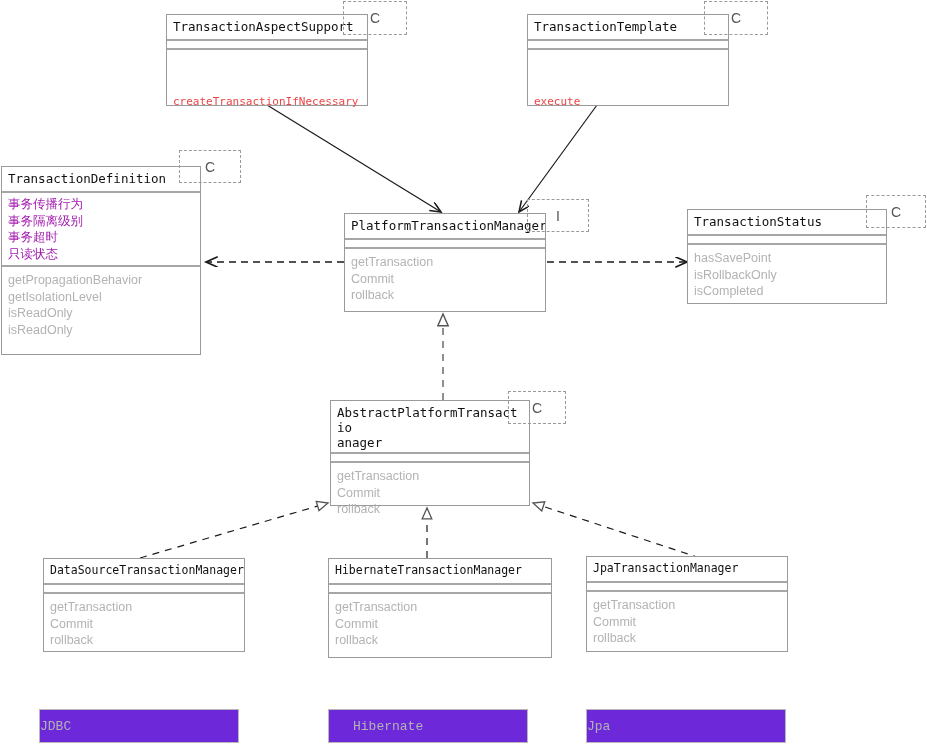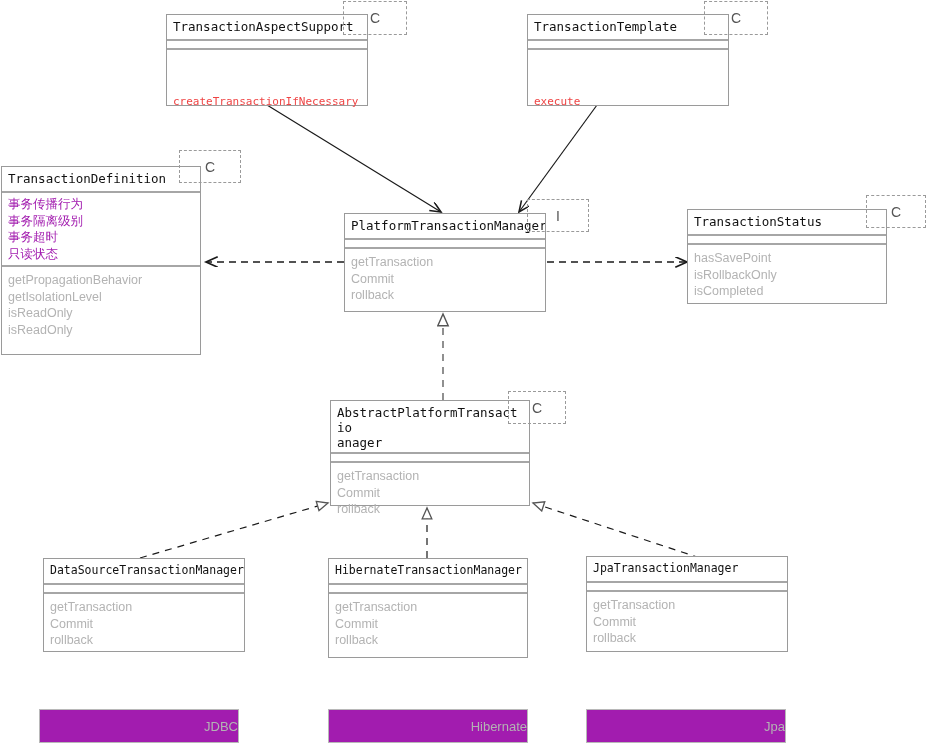--- a/index.html
+++ b/index.html
@@ -92,26 +92,26 @@
     font-family: "Liberation Sans", sans-serif;
     font-size: 14px;
     z-index: 4;
   }
 
   
   .tech-box {
     position: absolute;
     box-sizing: border-box;
     border: 1px solid #b8b8b8;
-    background: #a21caf;
+    background: #6d28d9;
     display: flex;
     align-items: center;
-    justify-content: flex-end;
+    justify-content: flex-start;
     color: #b3b3b3;
-    font-family: Liberation Sans, sans-serif;
+    font-family: Liberation Mono, monospace;
     font-size: 13px;
     z-index: 3;
   }
 </style>
 </head>
 <body>
 
 <div id="canvas">
 
   <svg class="edges" viewBox="0 0 927 744">
@@ -233,21 +233,21 @@
   <div class="uml-class" style="left:43px; top:558px; width:202px; height:94px;">
     <div class="uml-name" style="font-size:11.5px;">DataSourceTransactionManager</div>
     <div class="uml-attrs empty"></div>
     <div class="uml-ops">
       <span class="line">getTransaction</span>
       <span class="line">Commit</span>
       <span class="line">rollback</span>
     </div>
   </div>
 
-  <div class="uml-class" style="left:328px; top:558px; width:200px; height:100px;">
+  <div class="uml-class" style="left:328px; top:558px; width:224px; height:100px;">
     <div class="uml-name" style="font-size:11.5px;">HibernateTransactionManager</div>
     <div class="uml-attrs empty"></div>
     <div class="uml-ops">
       <span class="line">getTransaction</span>
       <span class="line">Commit</span>
       <span class="line">rollback</span>
     </div>
   </div>
 
   <div class="uml-class" style="left:586px; top:556px; width:202px; height:96px;">

